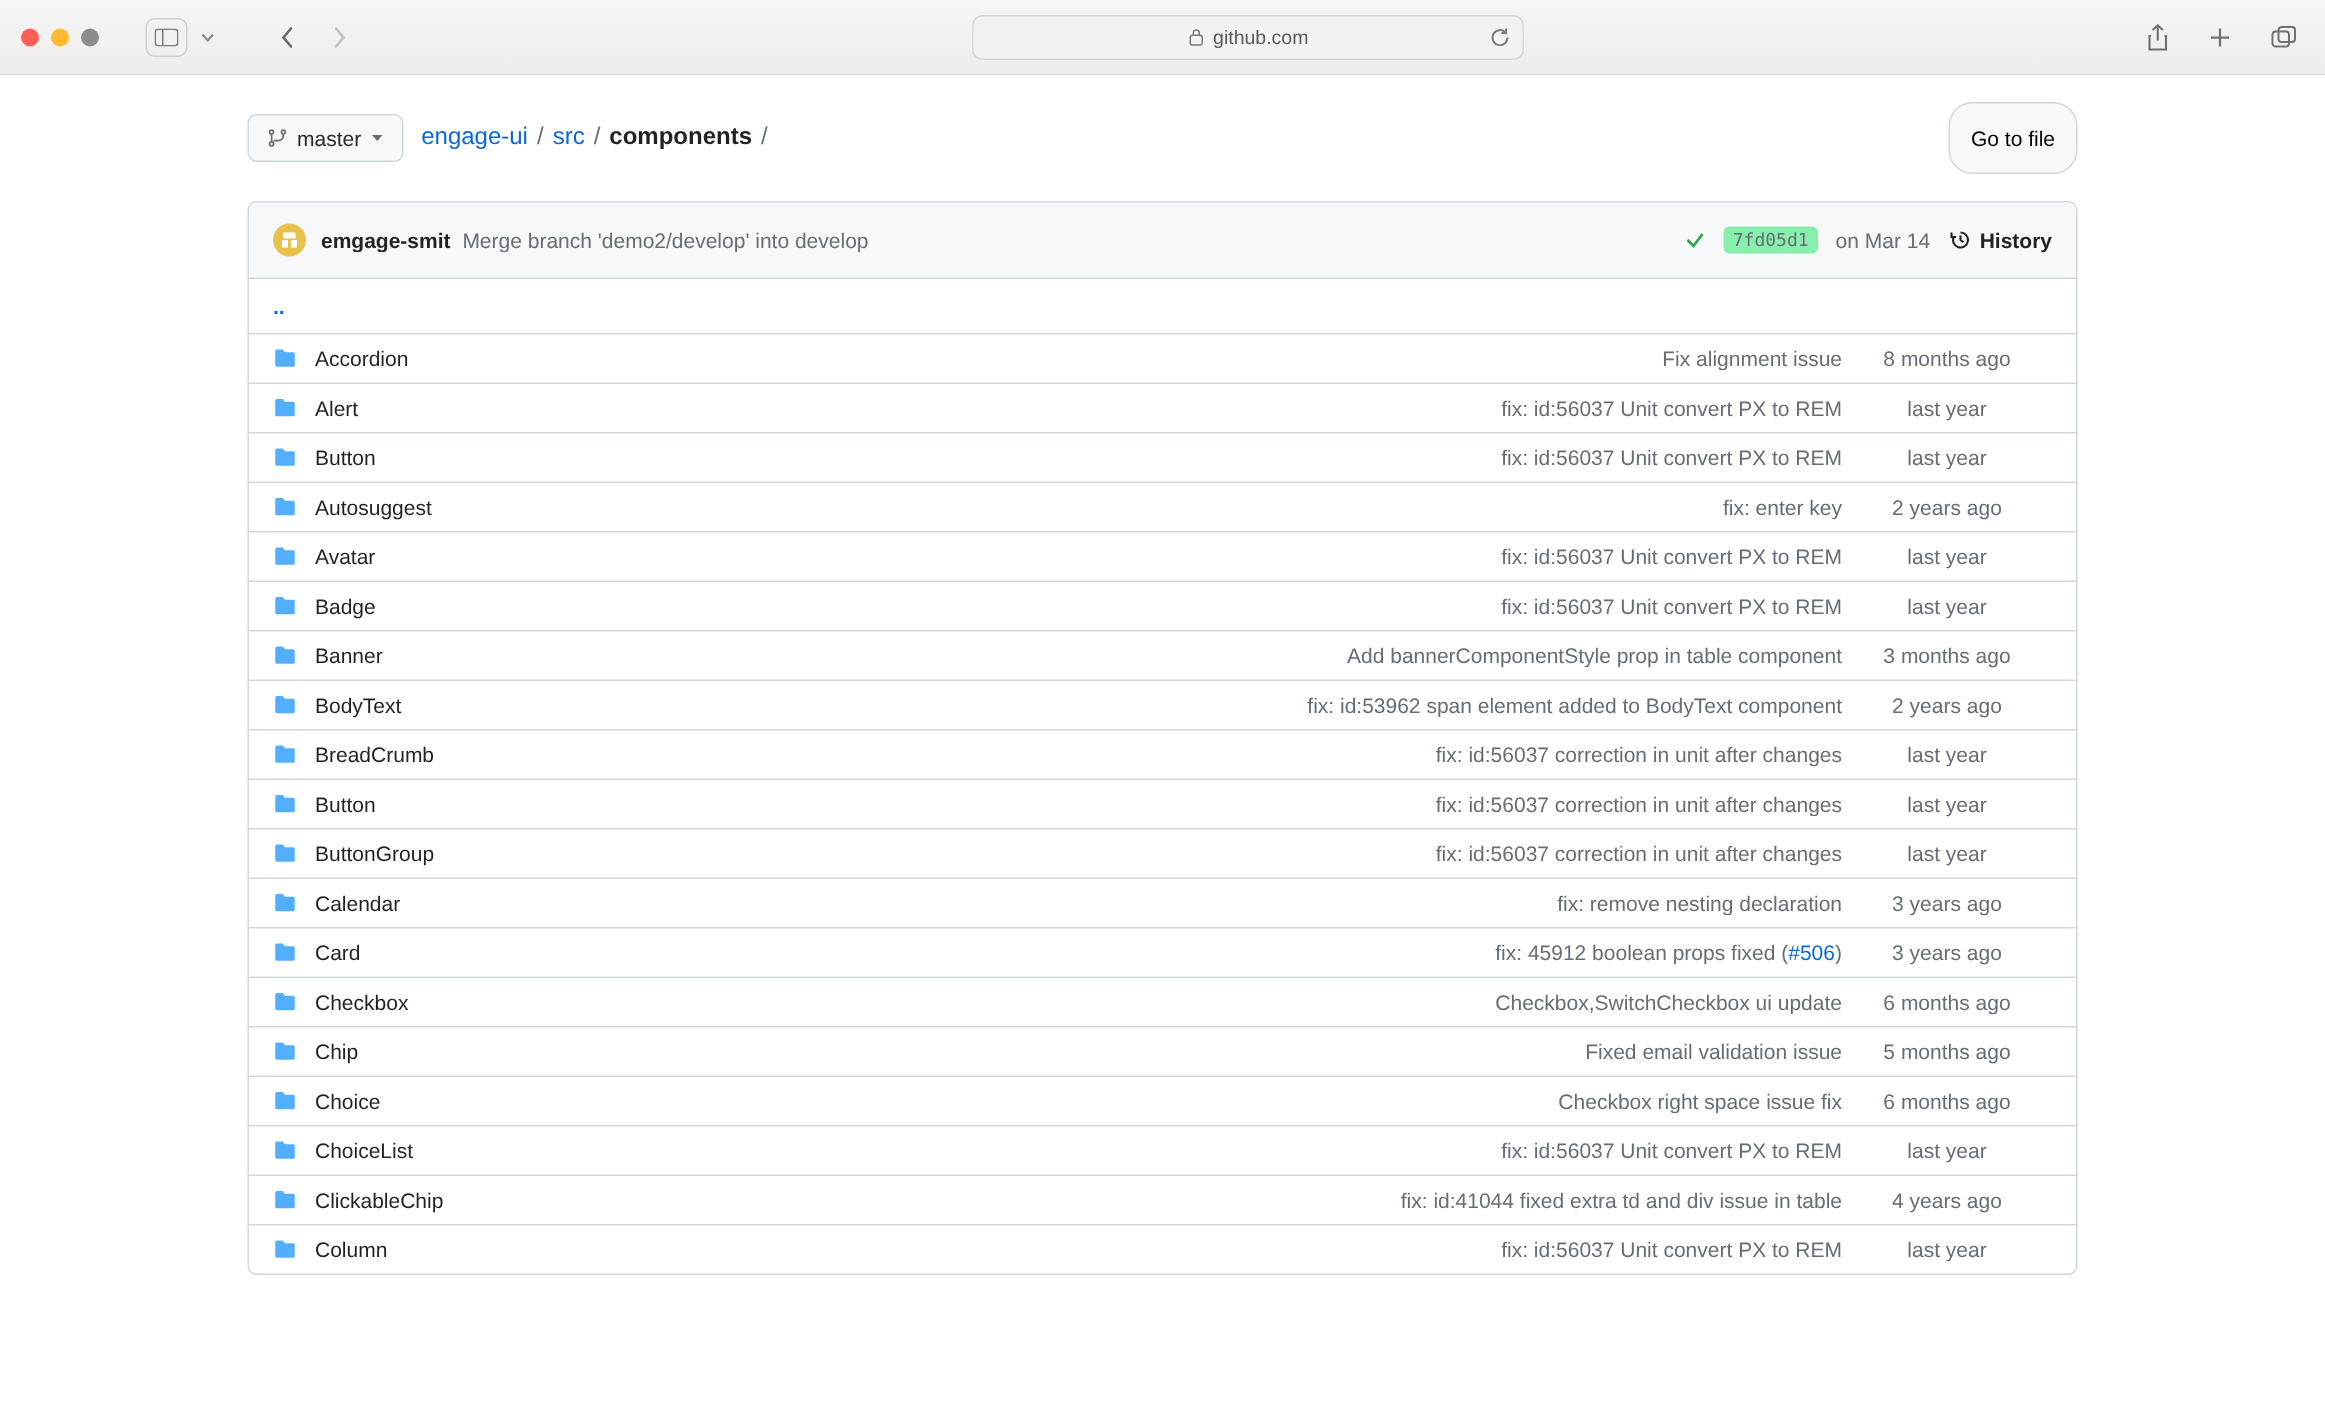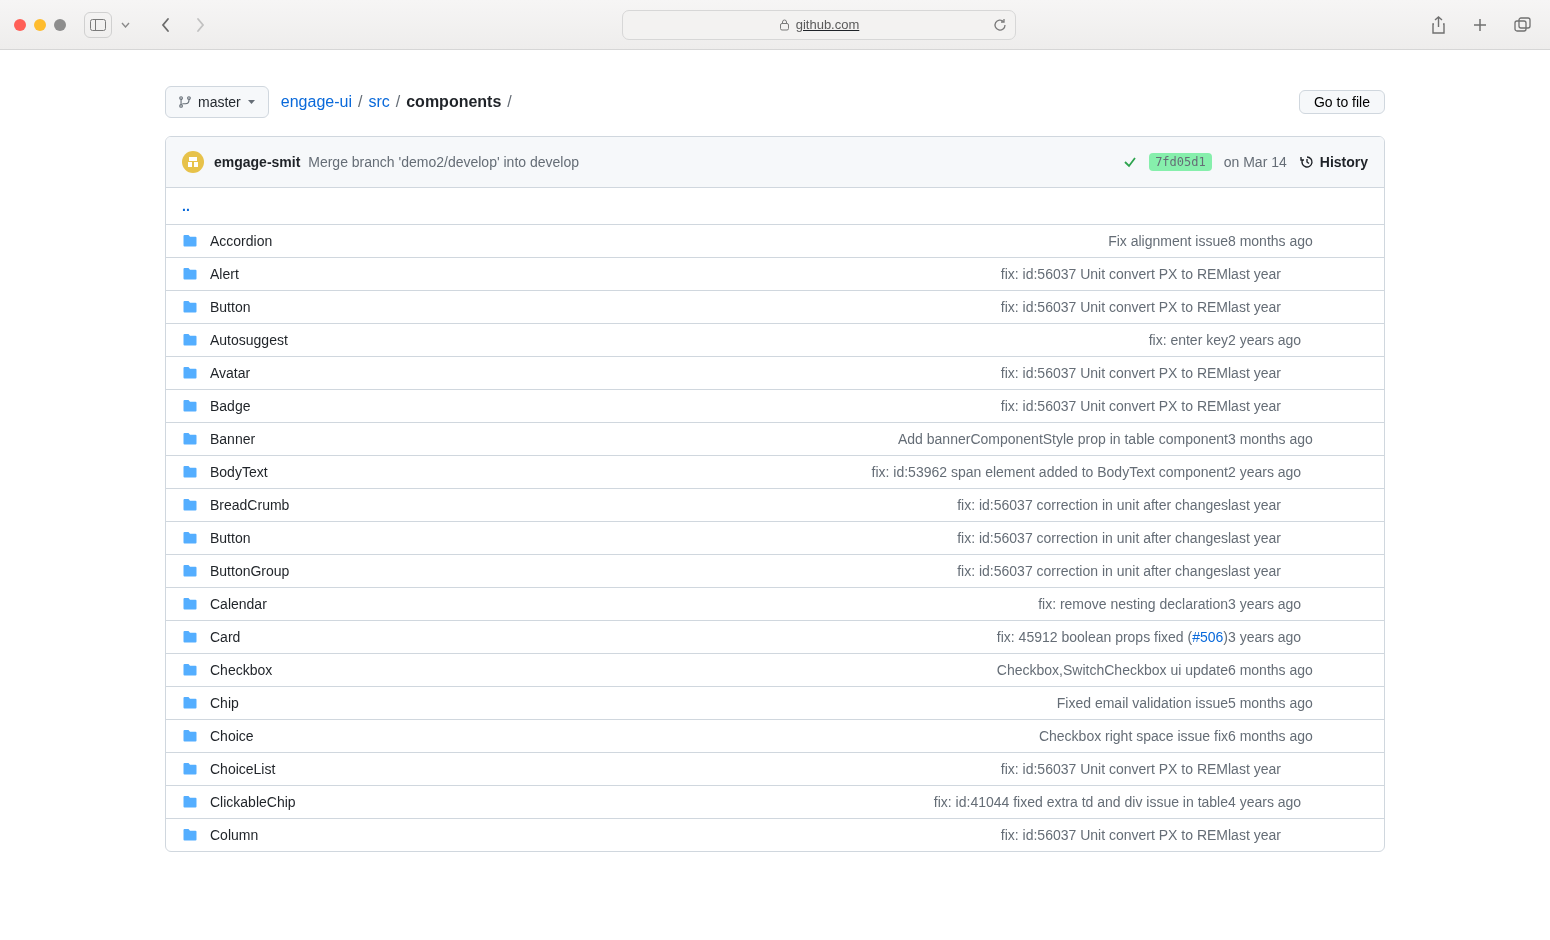--- a/index.html
+++ b/index.html
@@ -14,22 +14,21 @@
   }
 
   
   .browser-toolbar {
     height: 50px;
     background: linear-gradient(#f6f5f5,#eeedec);
     border-bottom: 1px solid #d6d6d6;
     display: flex;
     align-items: center;
     padding: 0 14px;
-    gap: 8px;
-    text-decoration: underline;
+    gap: 21px;
   }
   .traffic-lights { display: flex; gap: 8px; margin-right: 10px; }
   .traffic-light { width: 12px; height: 12px; border-radius: 50%; }
   .tl-red { background:#ff5f57; }
   .tl-yellow { background:#febc2e; }
   .tl-green { background:#8d8d8d; }
   .tb-group { display:flex; align-items:center; gap:6px; }
   .tb-icon-btn {
     width: 28px; height: 26px; border-radius:6px;
     display:flex; align-items:center; justify-content:center;
@@ -55,21 +54,21 @@
   .address-bar .refresh {
     position:absolute; right:8px; color:#7a7a7a;
   }
   .toolbar-spacer { flex:1; }
   .right-icons { display:flex; gap:14px; color:#707070; }
 
   
   .page {
     width: 1220px;
     margin: 0 auto;
-    padding-top: 36px;
+    padding-top: 18px;
   }
 
   
   .head-row {
     display:flex; align-items:center; justify-content:space-between;
     margin-bottom: 18px;
   }
   .branch-crumbs { display:flex; align-items:center; gap:12px; }
   .branch-btn {
     display:inline-flex; align-items:center; gap:6px;
@@ -77,22 +76,22 @@
     border:1px solid #d0d7de; border-radius:6px;
     background:#f6f8fa;
     font-size:14px; color:#24292f; font-weight:500;
     cursor:pointer;
   }
   .crumbs { font-size:16px; color:#656d76; display:flex; align-items:flex-start; gap:4px;}
   .crumbs a { color:#0969da; text-decoration:none; }
   .crumbs .sep { color:#656d76; margin:0 2px;}
   .crumbs strong { color:#1f2328; font-weight:600;}
   .gotofile-btn {
-    height:24px; padding:0 14px;
-    border:1px solid #d0d7de; border-radius:6px;
+    height:48px; padding:0 14px;
+    border:1px solid #d0d7de; border-radius:16px;
     background:#f6f8fa; font-weight:500; font-size:14px;
     display:inline-flex; align-items:center; cursor:pointer;
   }
 
   
   .file-box {
     border:1px solid #d0d7de; border-radius:6px;
     overflow:hidden;
   }
   .commit-header {
@@ -132,21 +131,21 @@
     border-bottom:1px solid #d0d7de;
     font-size:14px;
   }
   .file-row:last-child { border-bottom:none; }
   .col-name {
     width: 370px; display:flex; align-items:center; gap:12px;
   }
   .col-name .fname { color:#1f2328; cursor:pointer; }
   .col-msg { flex:1; color:#656d76; cursor:pointer; white-space:nowrap; overflow:hidden; text-overflow:ellipsis;text-align:right;}
   .col-msg .pr-link { color:#0969da; }
-  .col-time { width:140px; text-align:left; color:#656d76; }
+  .col-time { width:140px; text-align:center; color:#656d76; }
 
   .folder-ico { color:#54aeff; flex-shrink:0;}
 
   svg { display:block; }
 </style>
 </head>
 <body>
 
 <div class="browser-toolbar">
   <div class="traffic-lights">

